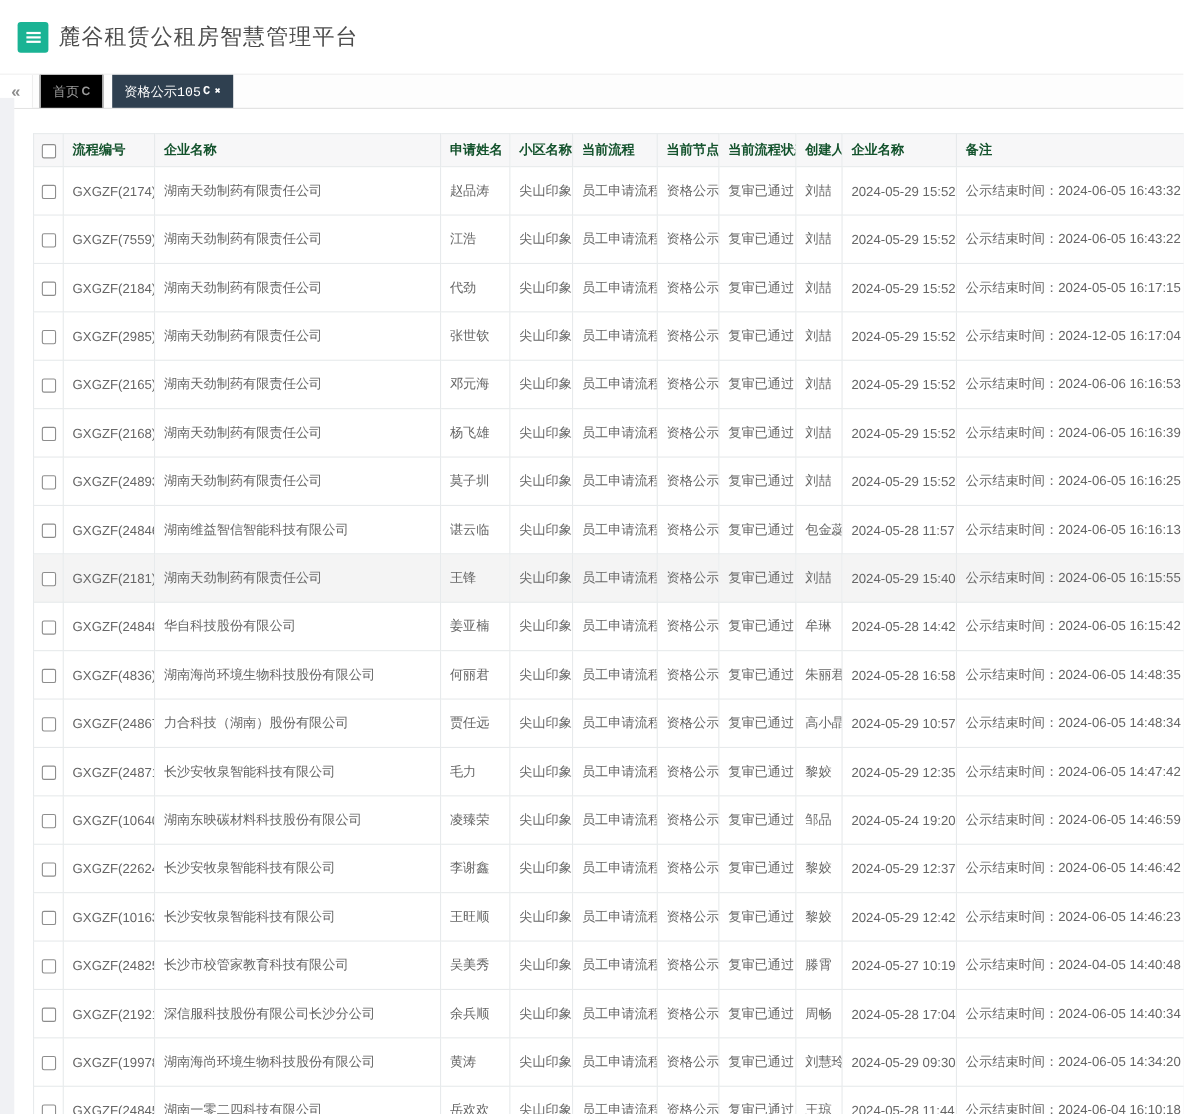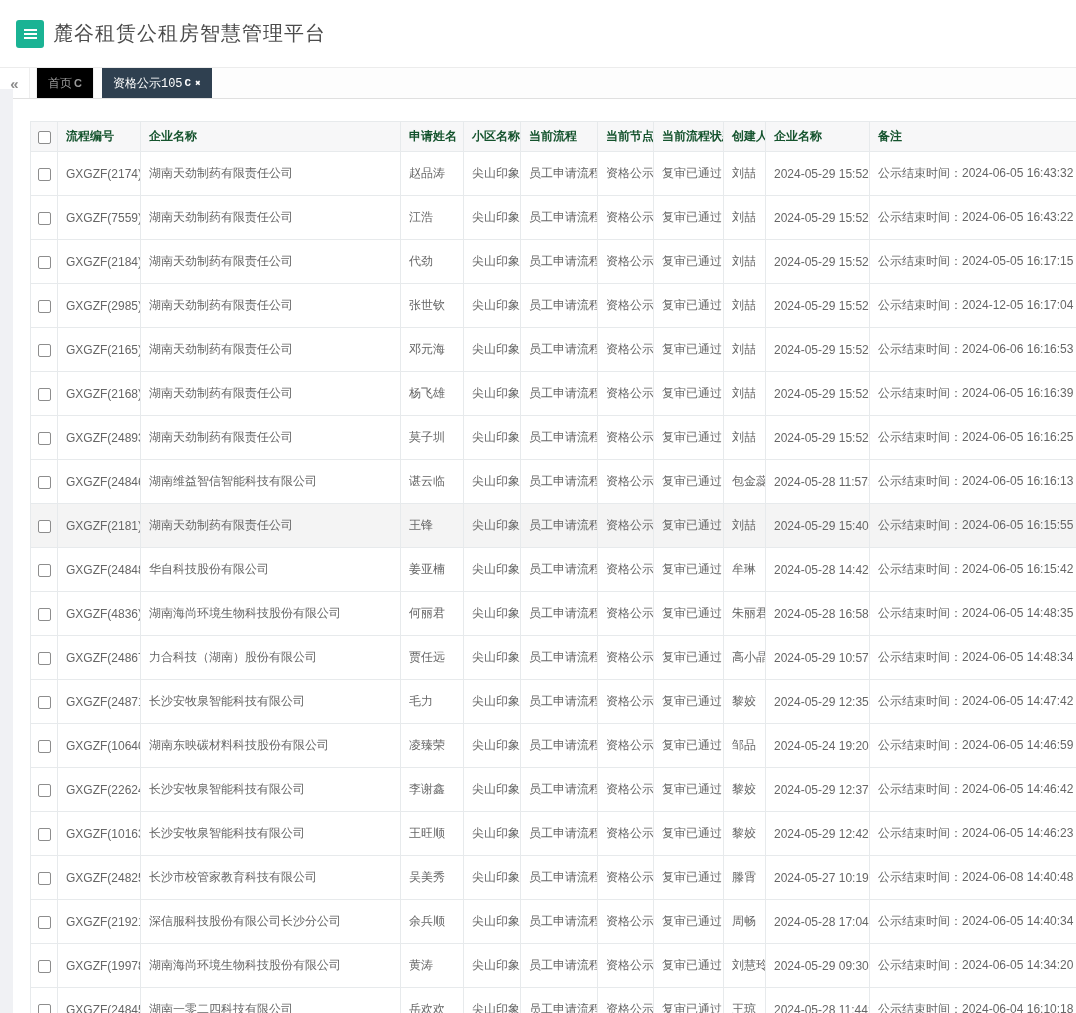--- a/index.html
+++ b/index.html
@@ -310,21 +310,21 @@
     <td class="c-check"><span class="checkbox"></span></td>
     <td>GXGZF(24825)</td>
     <td>长沙市校管家教育科技有限公司</td>
     <td>吴美秀</td>
     <td>尖山印象</td>
     <td>员工申请流程</td>
     <td>资格公示</td>
     <td>复审已通过</td>
     <td>滕霄</td>
     <td>2024-05-27 10:19:09</td>
-    <td>公示结束时间：2024-06-08 14:40:48</td>
+    <td>公示结束时间：2024-04-05 14:40:48</td>
   </tr>
         <tr>
     <td class="c-check"><span class="checkbox"></span></td>
     <td>GXGZF(21921)</td>
     <td>深信服科技股份有限公司长沙分公司</td>
     <td>余兵顺</td>
     <td>尖山印象</td>
     <td>员工申请流程</td>
     <td>资格公示</td>
     <td>复审已通过</td>

